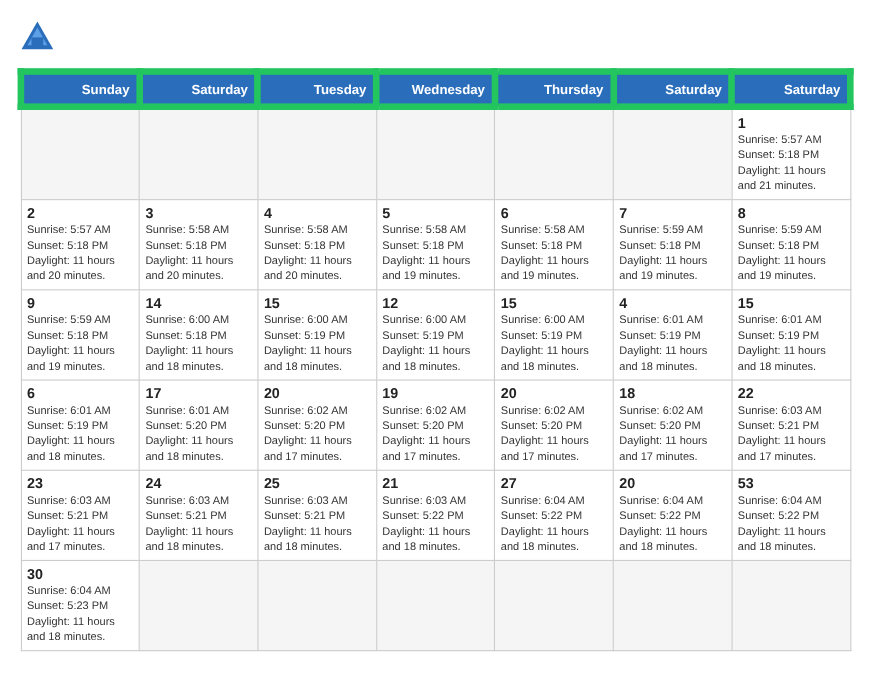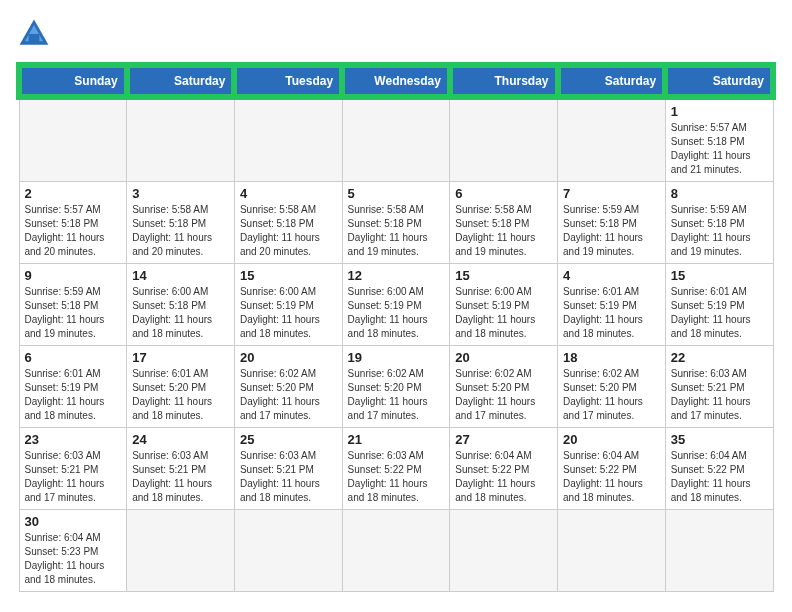--- a/index.html
+++ b/index.html
@@ -327,21 +327,21 @@
 and 18 minutes.</div>
         </td>
         <td>
           <span class="day-number">20</span>
           <div class="day-info" style="white-space: pre-line;">Sunrise: 6:04 AM
 Sunset: 5:22 PM
 Daylight: 11 hours
 and 18 minutes.</div>
         </td>
         <td>
-          <span class="day-number">35</span>
+          <span class="day-number">53</span>
           <div class="day-info" style="white-space: pre-line;">Sunrise: 6:04 AM
 Sunset: 5:22 PM
 Daylight: 11 hours
 and 18 minutes.</div>
         </td>
       </tr>
       <tr class="last-row">
         <td>
           <span class="day-number">30</span>
           <div class="day-info" style="white-space: pre-line;">Sunrise: 6:04 AM

